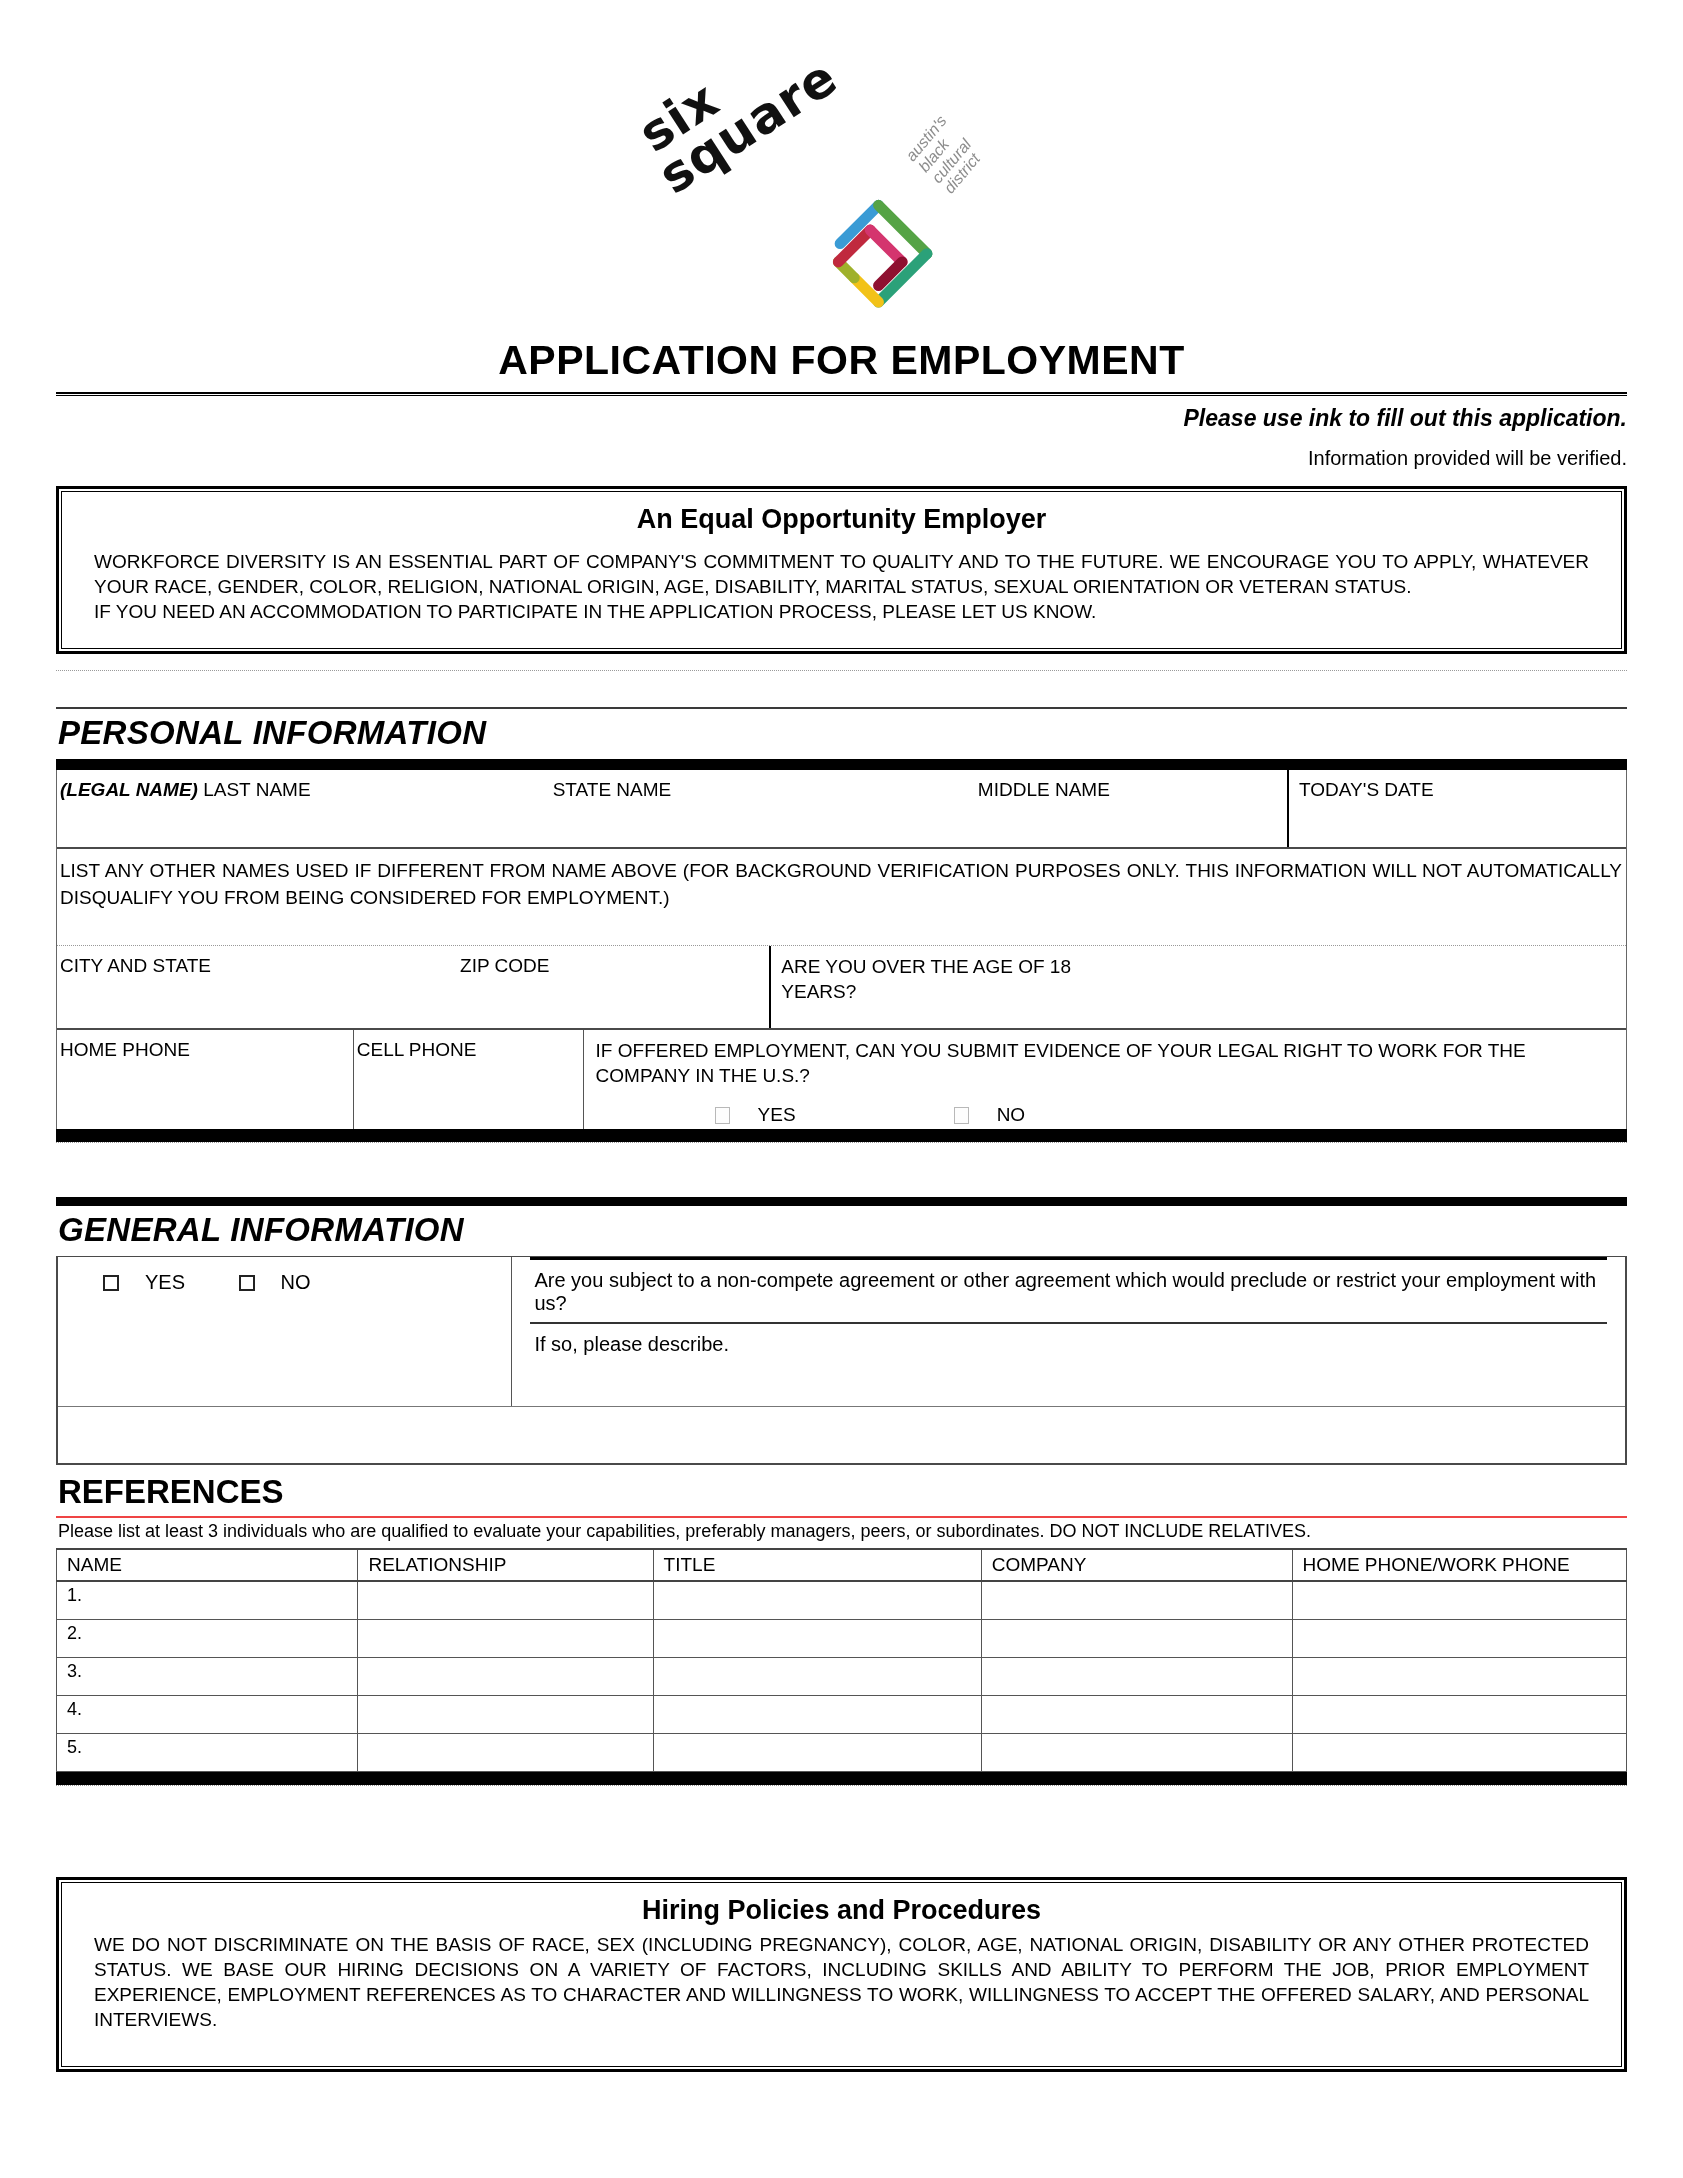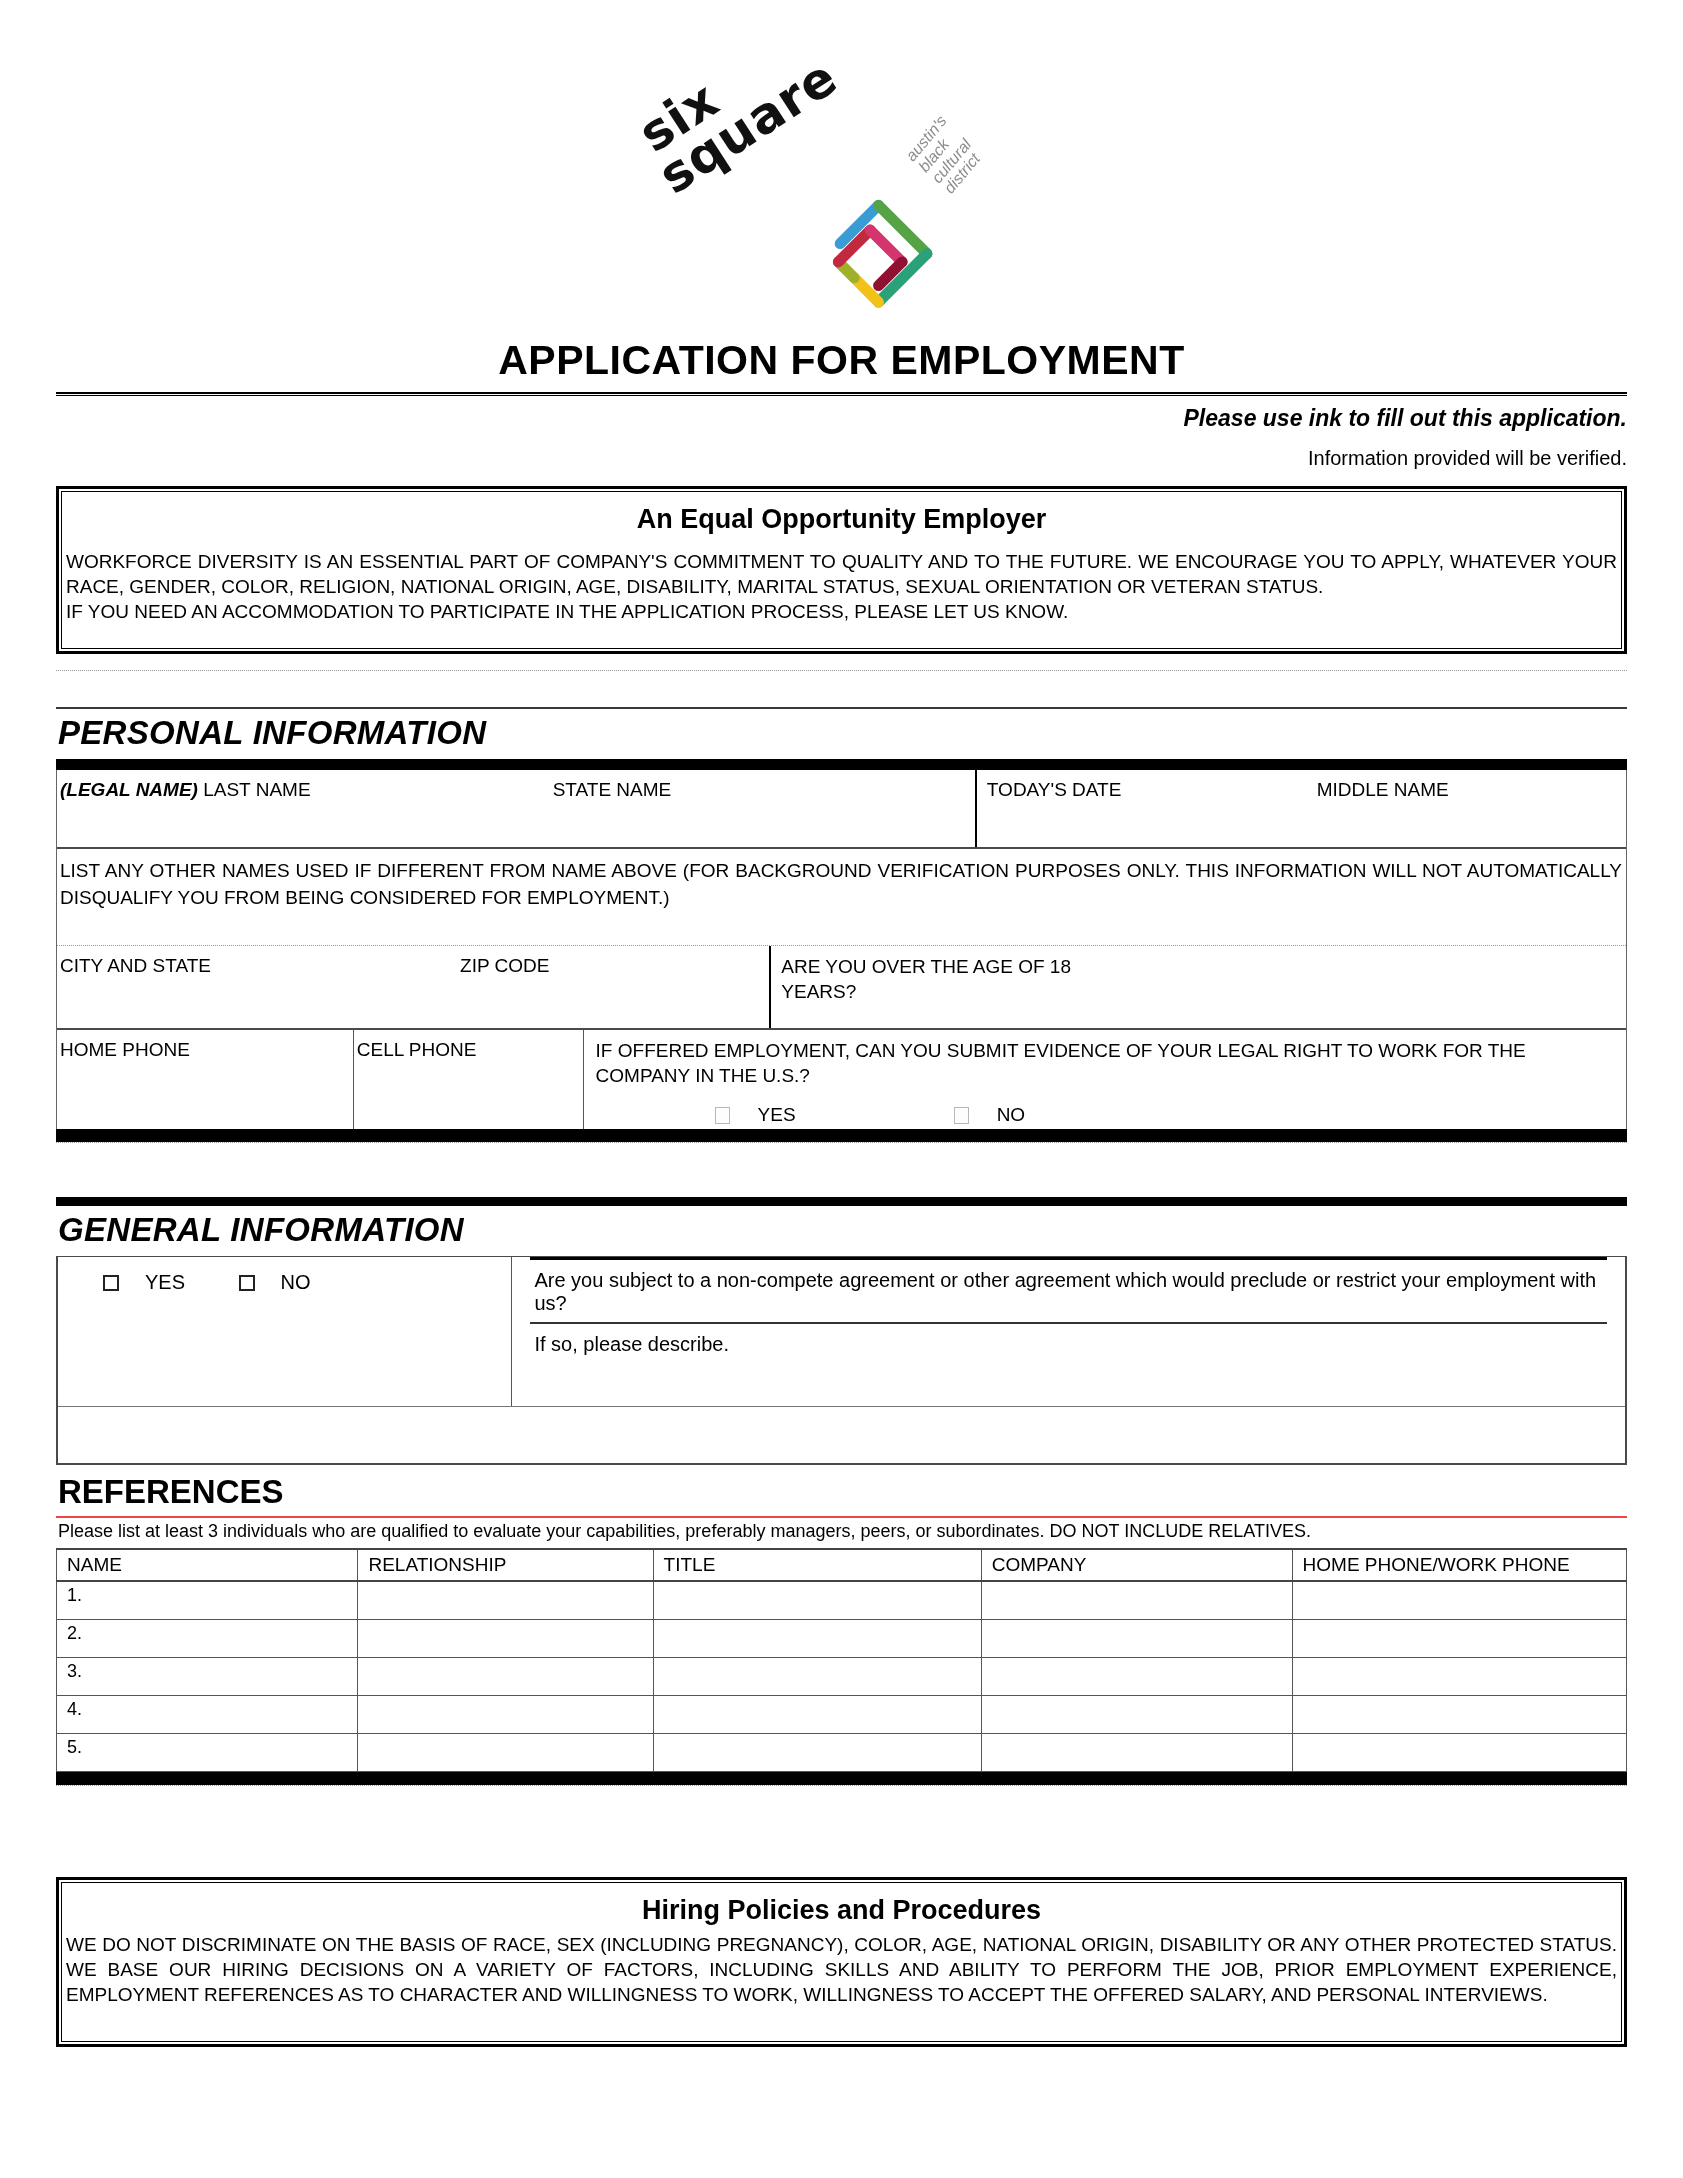--- a/index.html
+++ b/index.html
@@ -29,21 +29,21 @@
   .spiral-wrap { position:absolute; left:176px; top:117px; width:117px; height:117px; }
 
   
   .title { text-align:center; font-weight:bold; font-size:41px; letter-spacing:0.5px; margin-top:30px; }
   .title-rule { margin-top:8px; height:4px; border-top:2px solid #000; border-bottom:1px solid #000; }
   .ink-note { text-align:right; font-weight:bold; font-style:italic; font-size:23px; margin-top:9px; }
   .verify-note { text-align:right; font-size:20px; margin-top:15px; }
 
   
   .box-double { border:3px solid #000; padding:2px; background:#fff; }
-  .box-double-inner { border:1px solid #000; padding:10px 4px 24px; }
+  .box-double-inner { border:1px solid #000; padding:10px 32px 24px; }
   .box-title { text-align:center; font-weight:bold; font-size:27px; margin:2px 0 14px; }
   .box-body { font-size:19px; line-height:1.32; text-align:justify; }
   .box-body p { margin:0; }
 
   .eoe-box { margin-top:16px; }
   .dotted-rule { border-top:1px dotted #9a9a9a; height:0; }
   .dr1 { margin-top:16px; }
 
   
   .sec-topline { border-top:2px solid #3a3a3a; margin-top:36px; }
@@ -165,25 +165,25 @@
   <div class="pi-table">
 
     <div class="pi-row pi-row1">
       <div class="cell c-last">
         <span class="legal-prefix">(LEGAL NAME)</span>
         <span>LAST NAME</span>
       </div>
       <div class="cell c-first">
         <span>STATE NAME</span>
       </div>
+      <div class="cell c-middle">
+        <span>MIDDLE NAME</span>
+      </div>
       <div class="cell c-date">
         <span>TODAY'S DATE</span>
-      </div>
-      <div class="cell c-middle">
-        <span>MIDDLE NAME</span>
       </div>
     </div>
 
     <div class="pi-row2">
       <span>LIST ANY OTHER NAMES USED IF DIFFERENT FROM NAME ABOVE (FOR BACKGROUND VERIFICATION PURPOSES ONLY.  THIS INFORMATION WILL NOT AUTOMATICALLY DISQUALIFY YOU FROM BEING CONSIDERED FOR EMPLOYMENT.)</span>
     </div>
 
     <div class="pi-row pi-row3">
       <div class="cell c-city">
         <span>CITY AND STATE</span>

